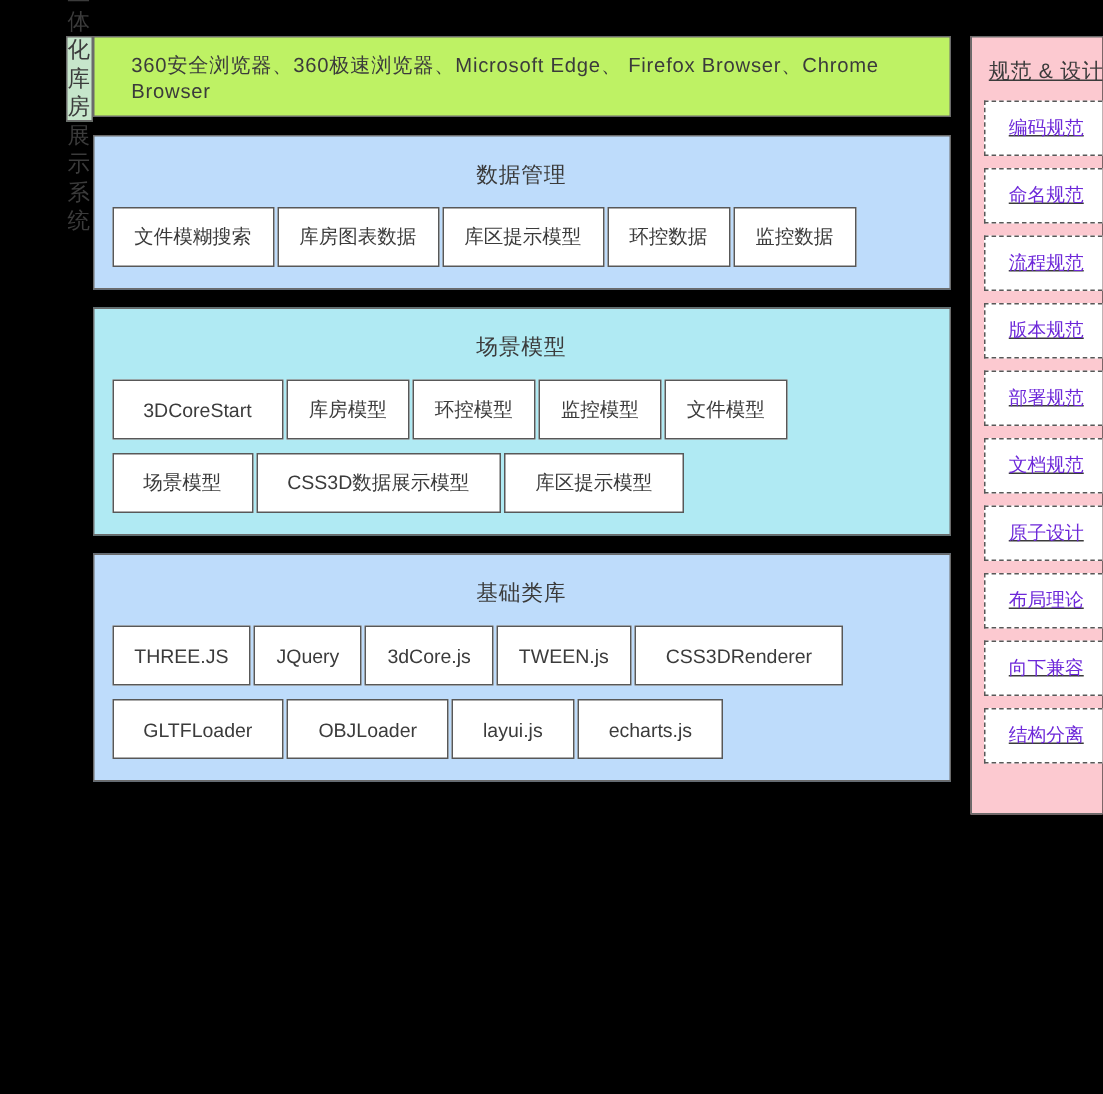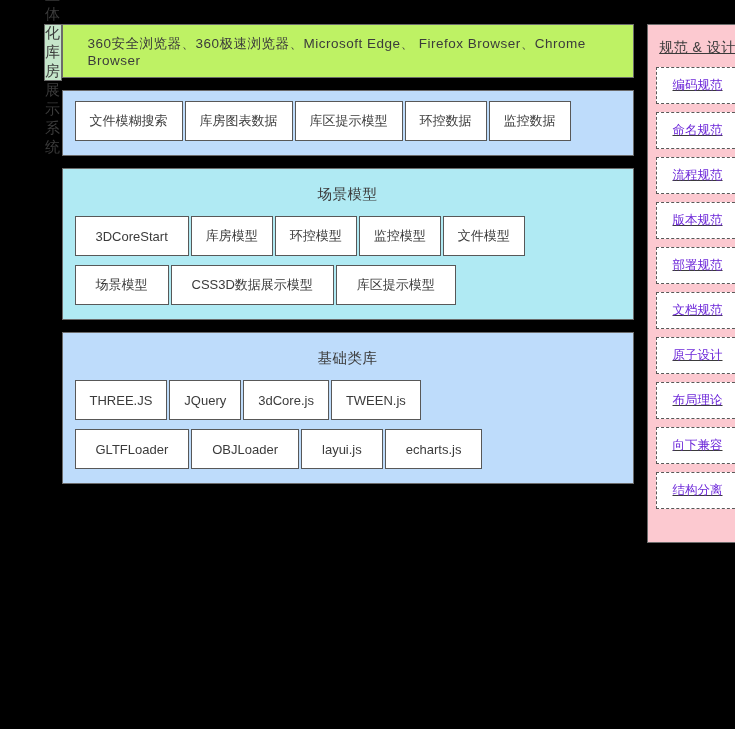--- a/index.html
+++ b/index.html
@@ -157,20 +157,21 @@
 
   <div class="cols">
 
     <div class="left-col">
 
       <div class="banner browser-banner">
         <span>360安全浏览器、360极速浏览器、Microsoft Edge、 Firefox Browser、Chrome Browser</span>
       </div>
 
       <div class="section sec-data">
+        <div class="section-title">数据管理</div>
         <div class="row">
           <div class="chip">文件模糊搜索</div>
           <div class="chip">库房图表数据</div>
           <div class="chip">库区提示模型</div>
           <div class="chip">环控数据</div>
           <div class="chip">监控数据</div>
         </div>
       </div>
 
       <div class="section sec-scene">
@@ -189,20 +190,21 @@
         </div>
       </div>
 
       <div class="section sec-lib">
         <div class="section-title">基础类库</div>
         <div class="row">
           <div class="chip">THREE.JS</div>
           <div class="chip">JQuery</div>
           <div class="chip">3dCore.js</div>
           <div class="chip">TWEEN.js</div>
+          <div class="chip wide">CSS3DRenderer</div>
         </div>
         <div class="row">
           <div class="chip wide">GLTFLoader</div>
           <div class="chip wide">OBJLoader</div>
           <div class="chip wide">layui.js</div>
           <div class="chip wide">echarts.js</div>
         </div>
       </div>
 
     </div>

